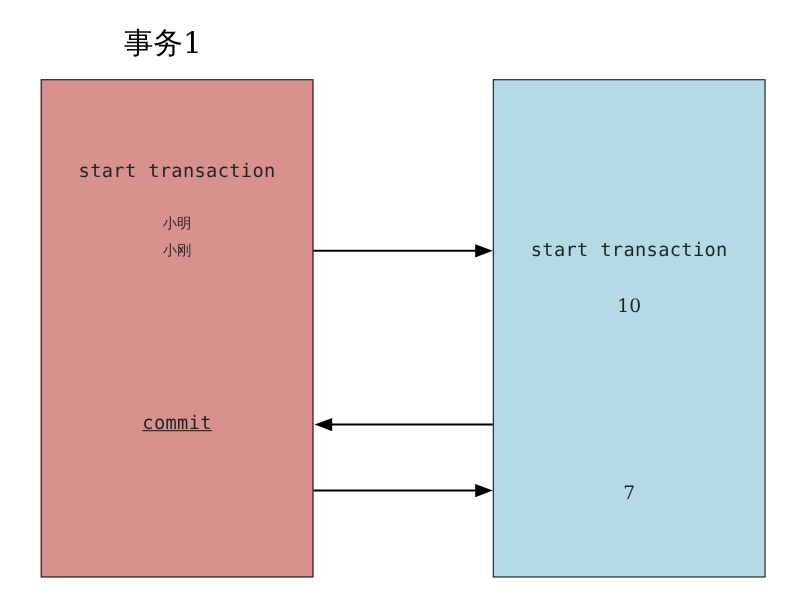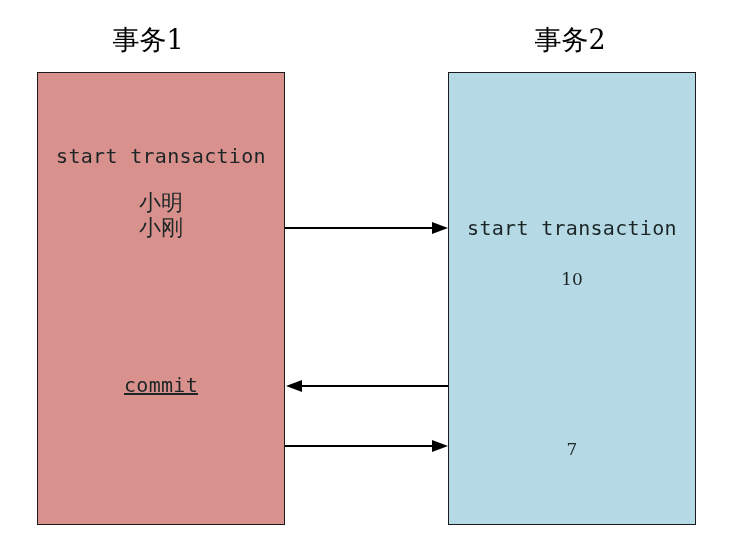--- a/index.html
+++ b/index.html
@@ -57,30 +57,30 @@
 
   .boxtext {
     position: absolute;
     text-align: center;
     white-space: nowrap;
     transform: translate(-50%, -50%);
     color: #1c2526;
   }
   .mono {
     font-family: "DejaVu Sans Mono", "Liberation Mono", monospace;
-    font-size: 20px;
+    font-size: 17px;
     letter-spacing: 0.3px;
   }
   .serif {
     font-family: "DejaVu Serif", "Liberation Serif", serif;
     font-size: 17px;
   }
   .cjk {
     font-family: Liberation Mono, monospace;
-    font-size: 22px;
+    font-size: 13px;
   }
 
   #t1-start   { left: 161px; top: 145px; }
   #t1-name1   { left: 161px; top: 192px; }
   #t1-name2   { left: 161px; top: 217px; }
   #t1-commit  { left: 161px; top: 374px; text-decoration: underline; }
 
   #t2-start   { left: 572px; top: 217px; }
   #t2-val1    { left: 572px; top: 268px; }
   #t2-val2    { left: 572px; top: 438px; }
@@ -94,21 +94,20 @@
     pointer-events: none;
   }
 </style>
 </head>
 <body>
 
 <div id="canvas">
 
   <div class="title" id="title-left">事务1</div>
 
-  <div class="title" id="title-right">事务2</div>
 
   <div class="txbox" id="box-left"></div>
 
   <div class="txbox" id="box-right"></div>
 
   <div class="boxtext mono" id="t1-start">start transaction</div>
 
   <div class="boxtext cjk" id="t1-name1">小明</div>
 
   <div class="boxtext cjk" id="t1-name2">小刚</div>

